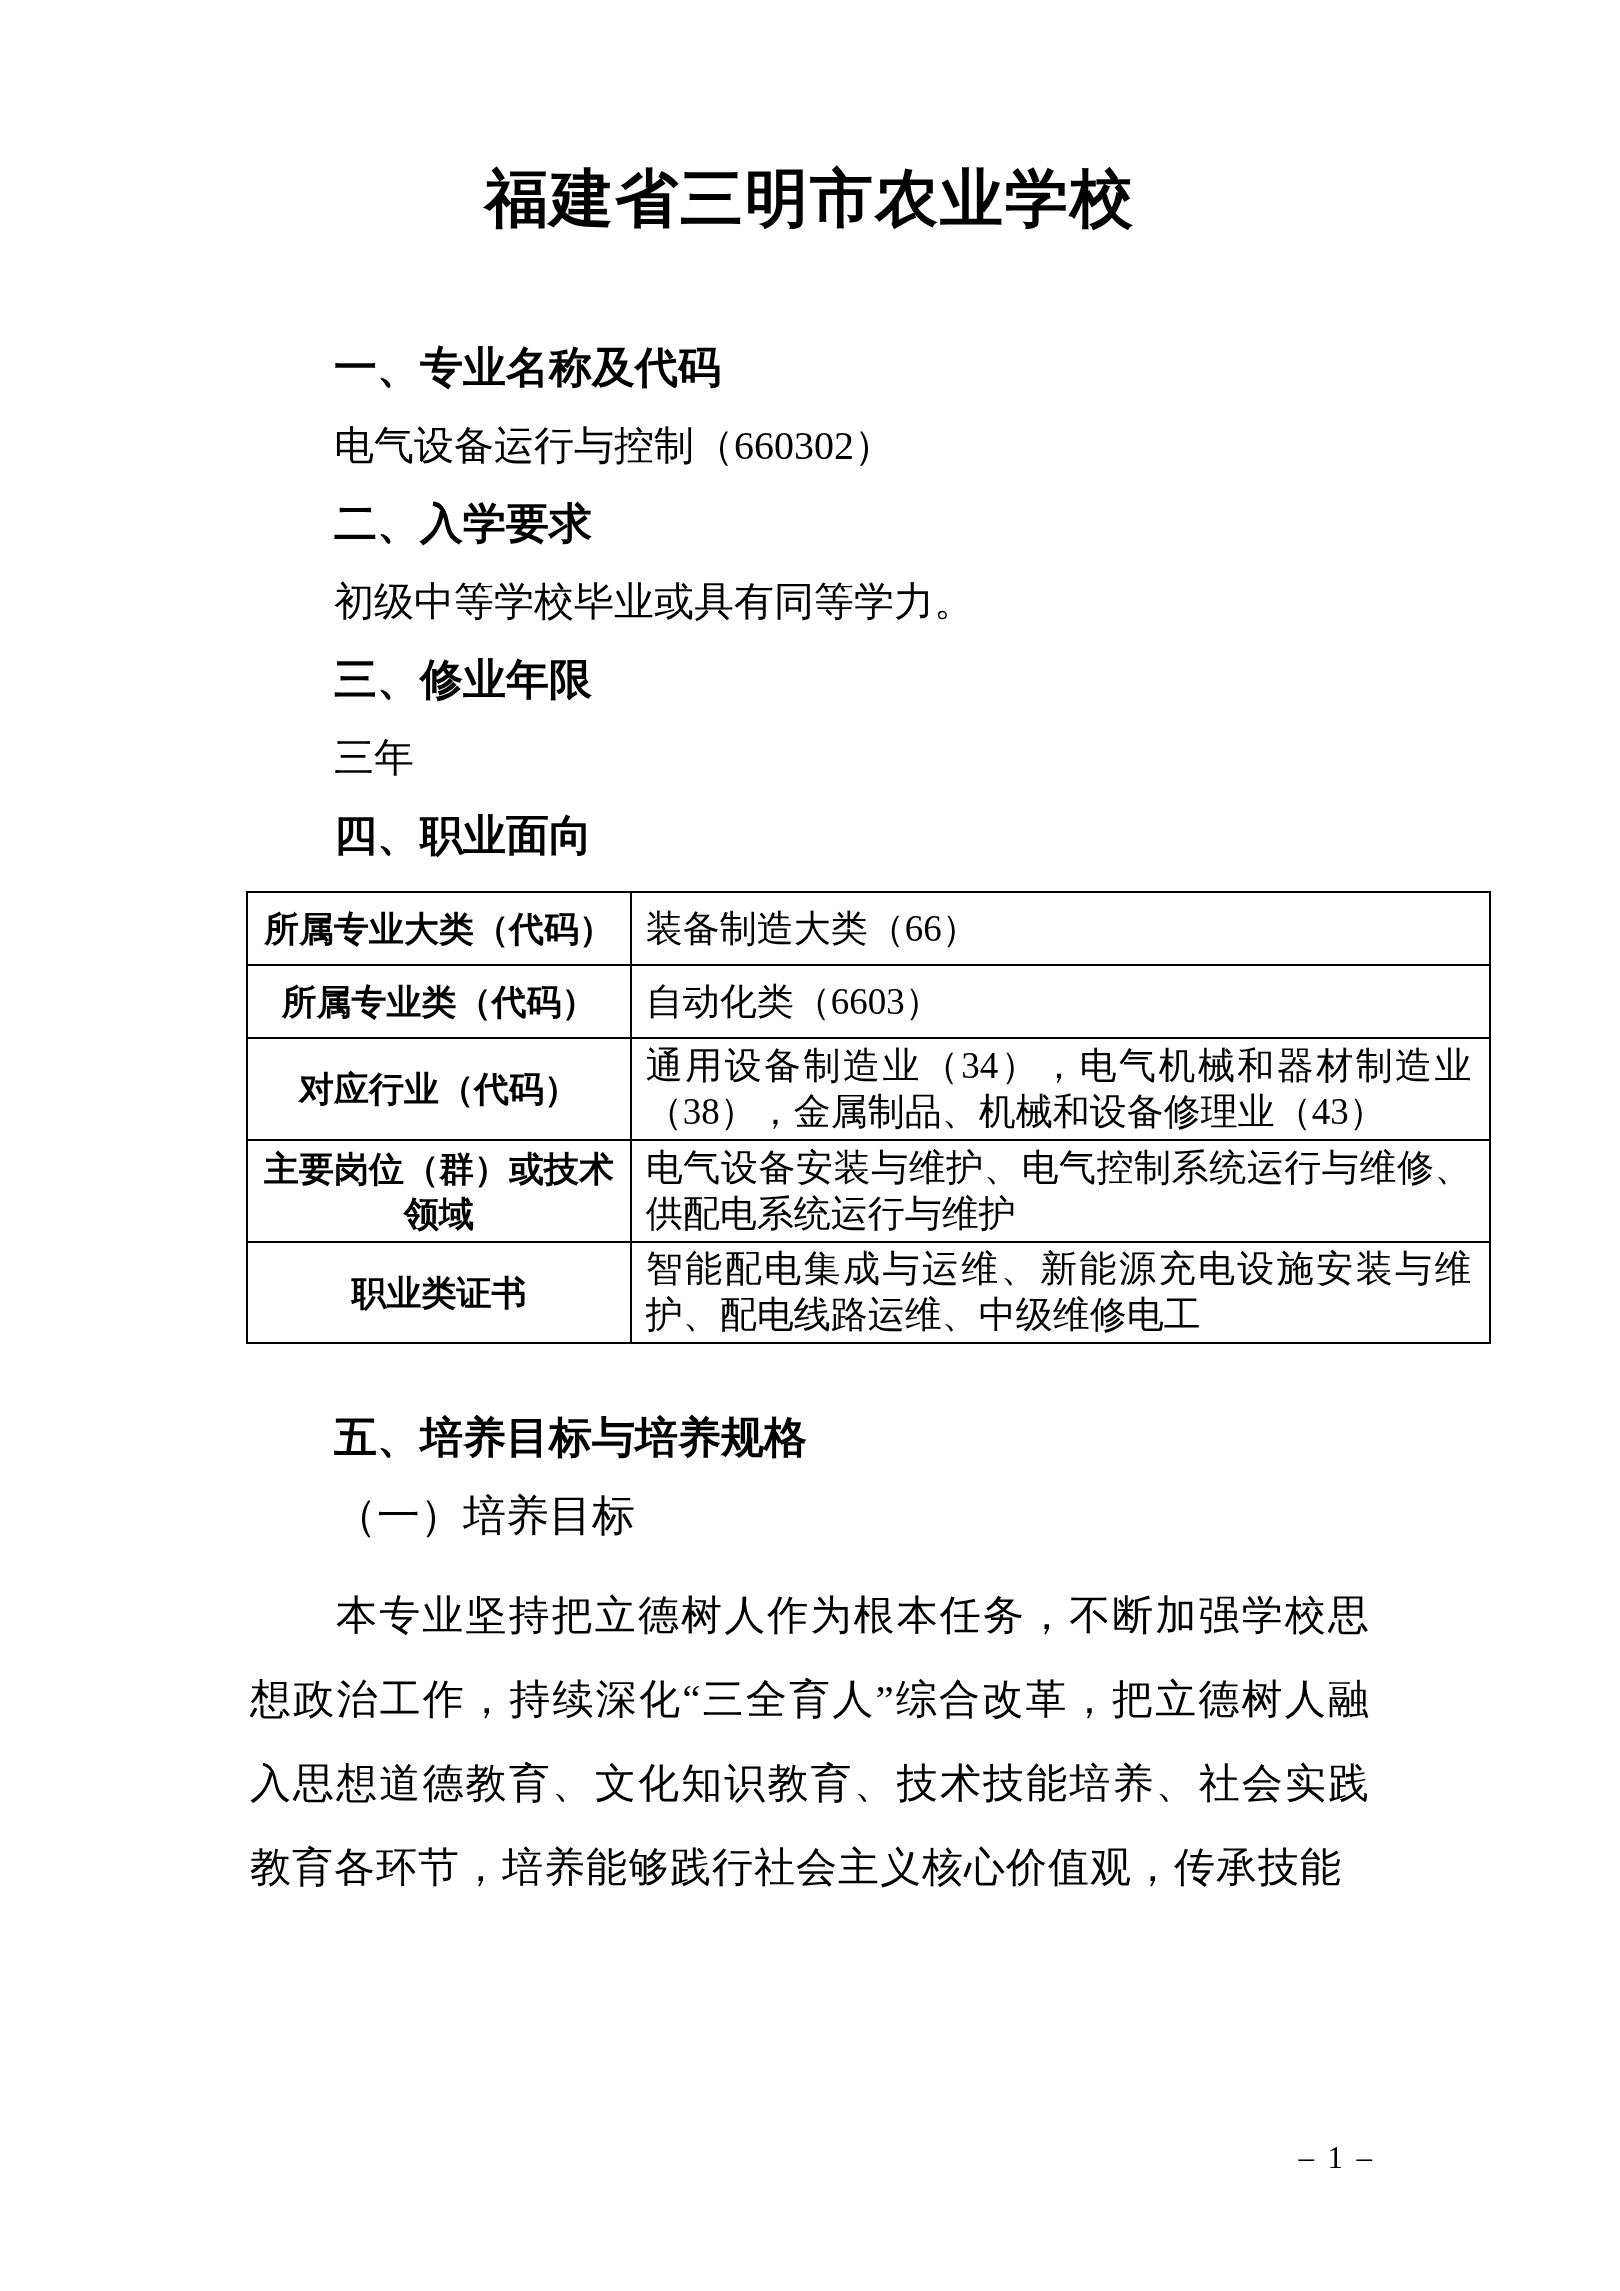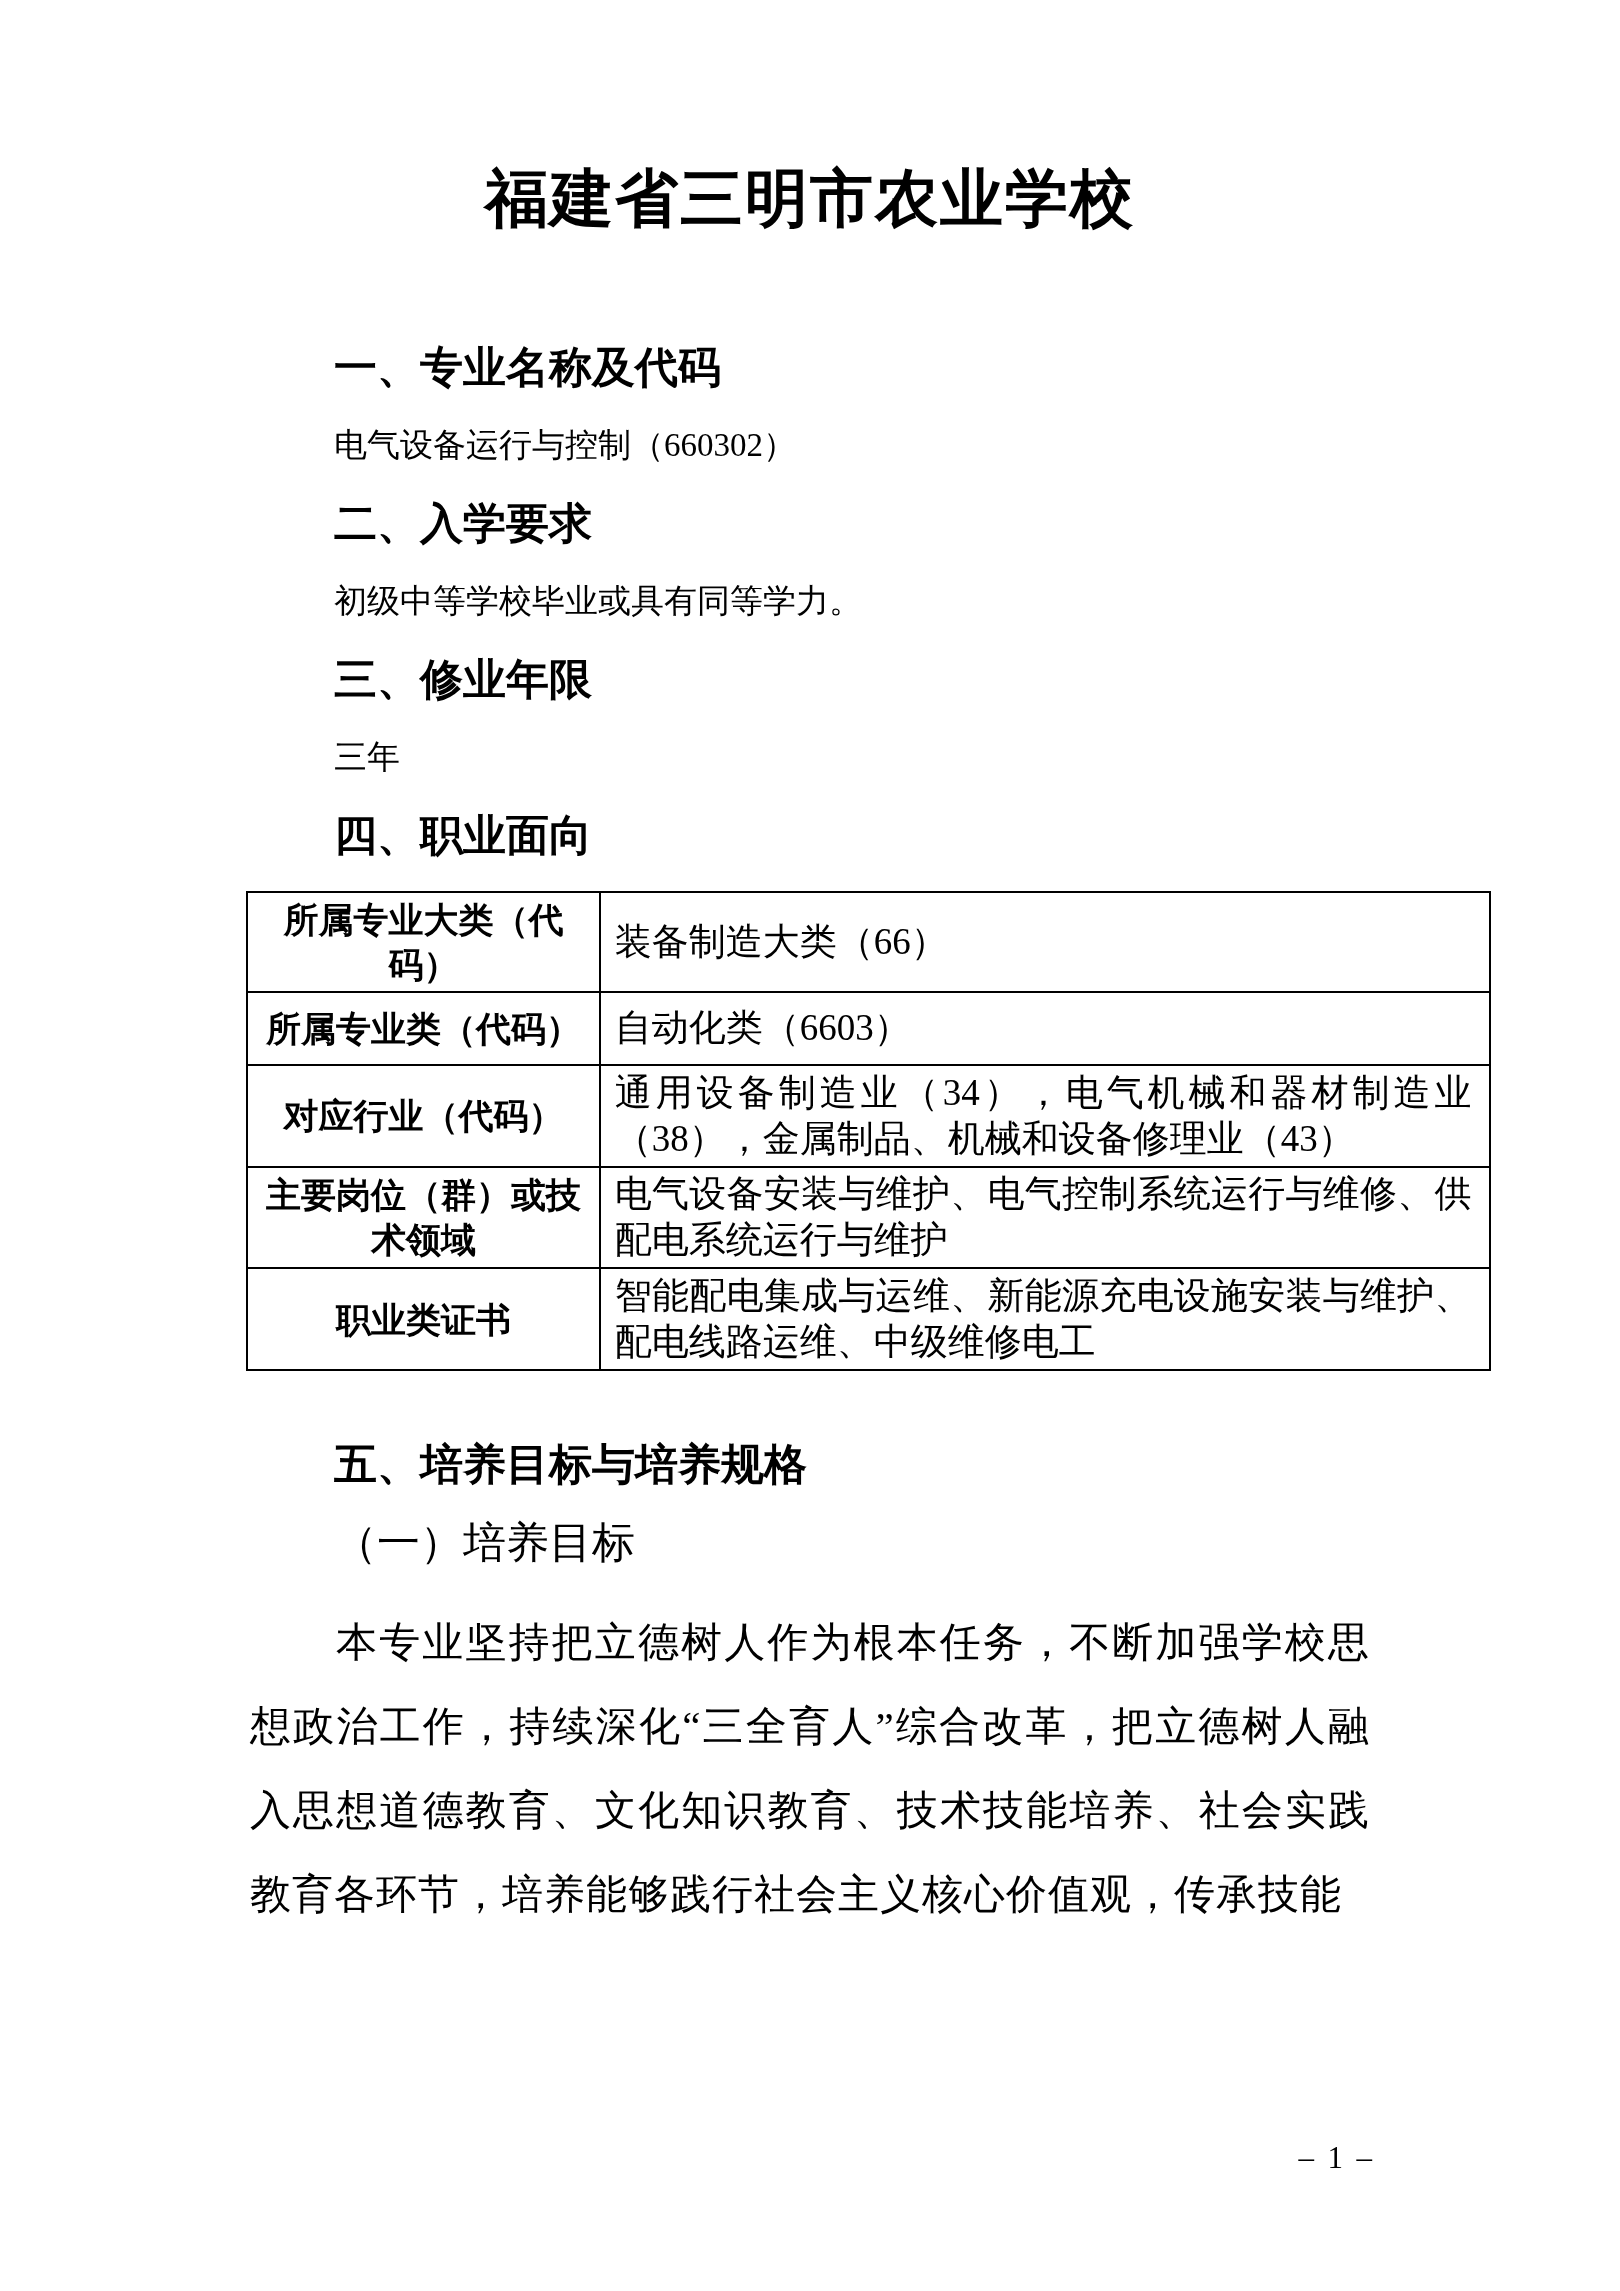--- a/index.html
+++ b/index.html
@@ -29,40 +29,40 @@
   .sec-heading {
     font-family: "Liberation Sans", sans-serif;
     font-weight: bold;
     font-size: 43px;
     line-height: 49px;
     text-indent: 84px;
     margin: 0 0 29px 0;
     white-space: nowrap;
   }
   .sec-body {
-    font-size: 33px;
+    font-size: 40px;
     line-height: 49px;
     text-indent: 84px;
     margin: 0 0 29px 0;
     white-space: nowrap;
   }
   .career-table {
     border-collapse: collapse;
     table-layout: fixed;
     width: 1245px;
     margin: 31px 0 0 -3.9px;
     border: 2.9px solid #000;
   }
   .career-table td {
     border: 2px solid #000;
     vertical-align: middle;
     box-sizing: border-box;
   }
   .career-table .label-cell {
-    width: 353px;
+    width: 384px;
     text-align: center;
     font-family: "Liberation Sans", sans-serif;
     font-weight: bold;
     font-size: 35px;
     line-height: 45px;
     padding: 3.9px 9.8px;
   }
   .career-table .value-cell {
     font-size: 37px;
     line-height: 46px;

